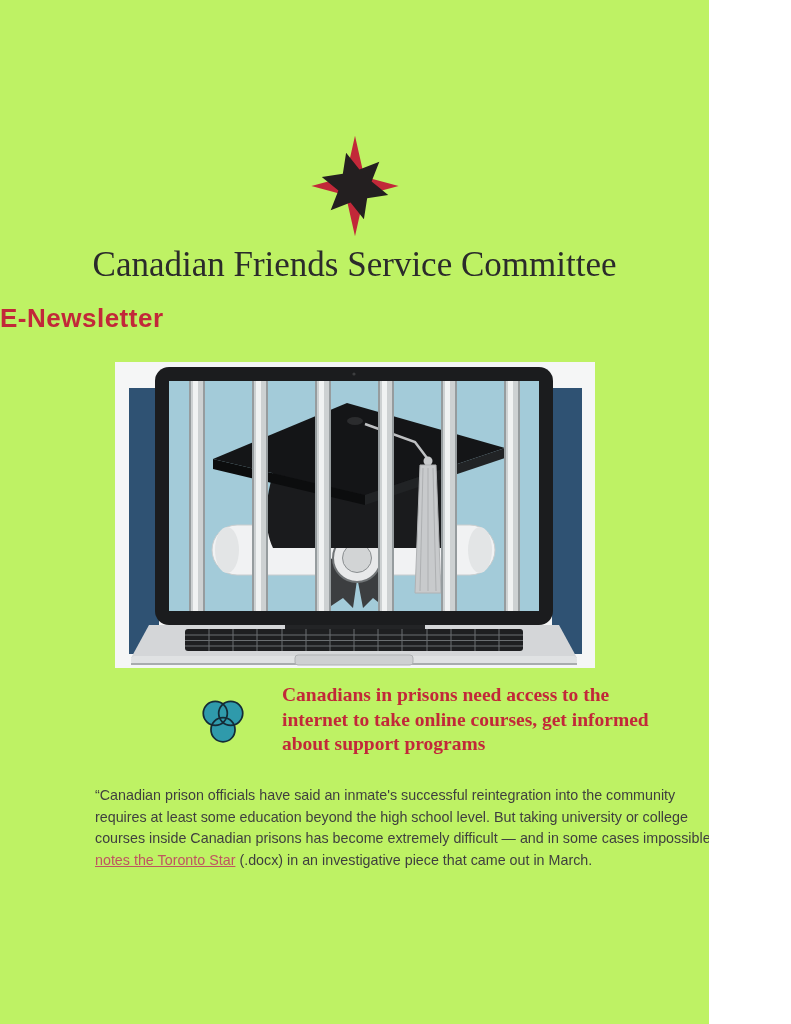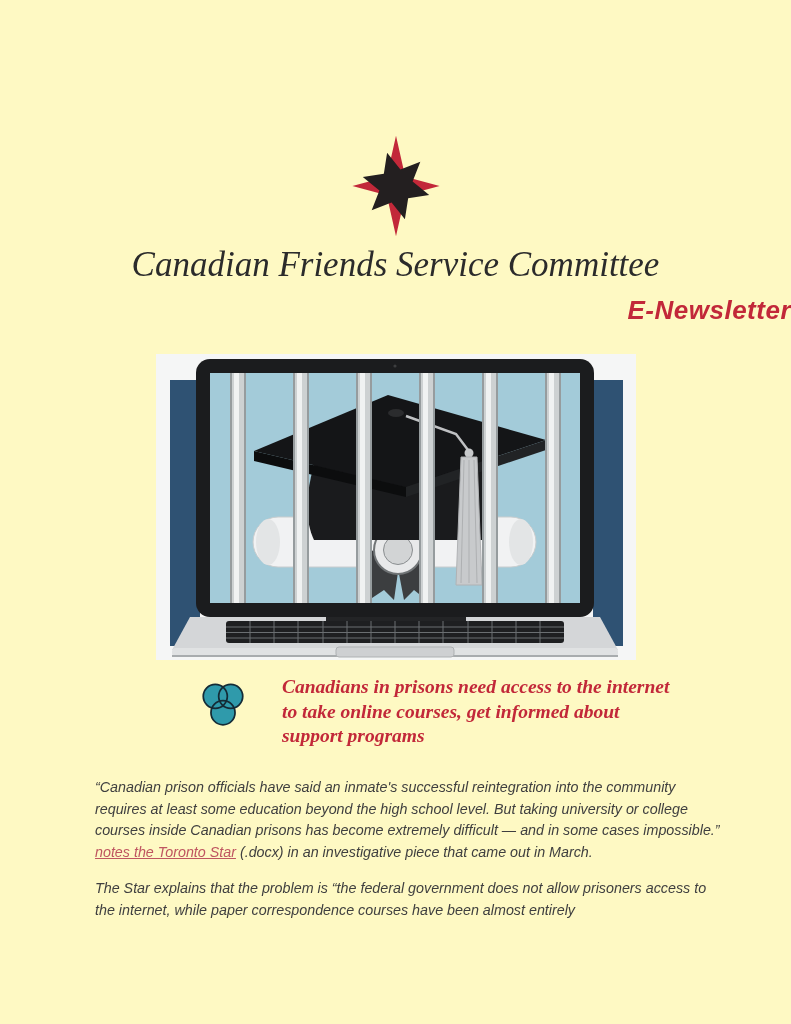--- a/index.html
+++ b/index.html
@@ -1,39 +1,38 @@
 <!DOCTYPE html>
 <html style="--red: #c22839; --ink: #2b2b2b; --body-text: #3f3f3f; --link-red: #bf5560; --navy: #2f5273; --screen-blue: #a3cbd9; --teal: #2f9aab;"><head>
 <meta charset="utf-8">
 <style>
   html,body{margin:0;padding:0;background:#ffffff;}
   .page{
-    width:791px;height:1024px;position:relative;overflow:hidden;
-    background:#fef9c3;
+    width:709px;height:1024px;position:relative;overflow:hidden;
+    background:#bef264;
     font-family:"Liberation Sans",sans-serif;
     color:var(--body-text,#3f3f3f);
-    font-style:italic;
   }
   
   .logo-wrap{padding-top:134px;text-align:center;}
   .logo-wrap svg{display:inline-block;}
   .org-title{
     margin:3px 0 0 0;text-align:center;
     font-family:"Liberation Serif",serif;font-weight:normal;
     font-size:35px;line-height:1.15;color:var(--ink,#2b2b2b);
   }
   .newsletter-subtitle{
-    margin-top:10px;text-align:right;
+    margin-top:18px;text-align:left;
     font-size:26px;font-weight:bold;letter-spacing:.5px;
     color:var(--red,#c22839);
   }
   
   .hero{width:480px;height:306px;margin:28px auto 0;display:block;}
   
-  .article-head{display:flex;align-items:flex-start;margin:15px 0 0 197px;}
+  .article-head{display:flex;align-items:center;margin:15px 0 0 197px;}
   .tri-icon{width:52px;height:52px;flex:0 0 52px;margin-top:5px;}
   .article-heading{
     width:392px;margin:0 0 0 33px;
     font-family:"Liberation Serif",serif;font-weight:bold;
     font-size:19.5px;line-height:1.26;color:var(--red,#c22839);
   }
   
   .body-copy{width:632px;margin:28px 95px 0;font-size:14.3px;line-height:1.52;color:var(--body-text,#3f3f3f);}
   .body-copy + .body-copy{margin-top:14px;}
   .article-link{color:var(--link-red,#bf5560);text-decoration:underline;cursor:pointer;}
@@ -172,15 +171,14 @@
         <circle cx="19" cy="17" r="12.5"></circle>
         <circle cx="35" cy="17" r="12.5"></circle>
         <circle cx="27" cy="34" r="12.5"></circle>
       </g>
     </svg>
     <h2 class="article-heading">Canadians in prisons need access to the internet to take online courses, get informed about support programs</h2>
   </div>
 
   <p class="body-copy"><span>“Canadian prison officials have said an inmate's successful reintegration into the community requires at least some education beyond the high school level. But taking university or college courses inside Canadian prisons has become extremely difficult — and in some cases impossible.” </span><a href="#" class="article-link">notes the Toronto Star</a><span> (.docx) in an investigative piece that came out in March.</span></p>
 
-  <p class="body-copy">The Star explains that the problem is “the federal government does not allow prisoners access to the internet, while paper correspondence courses have been almost entirely</p>
 
 </div>
 
 </body></html>

